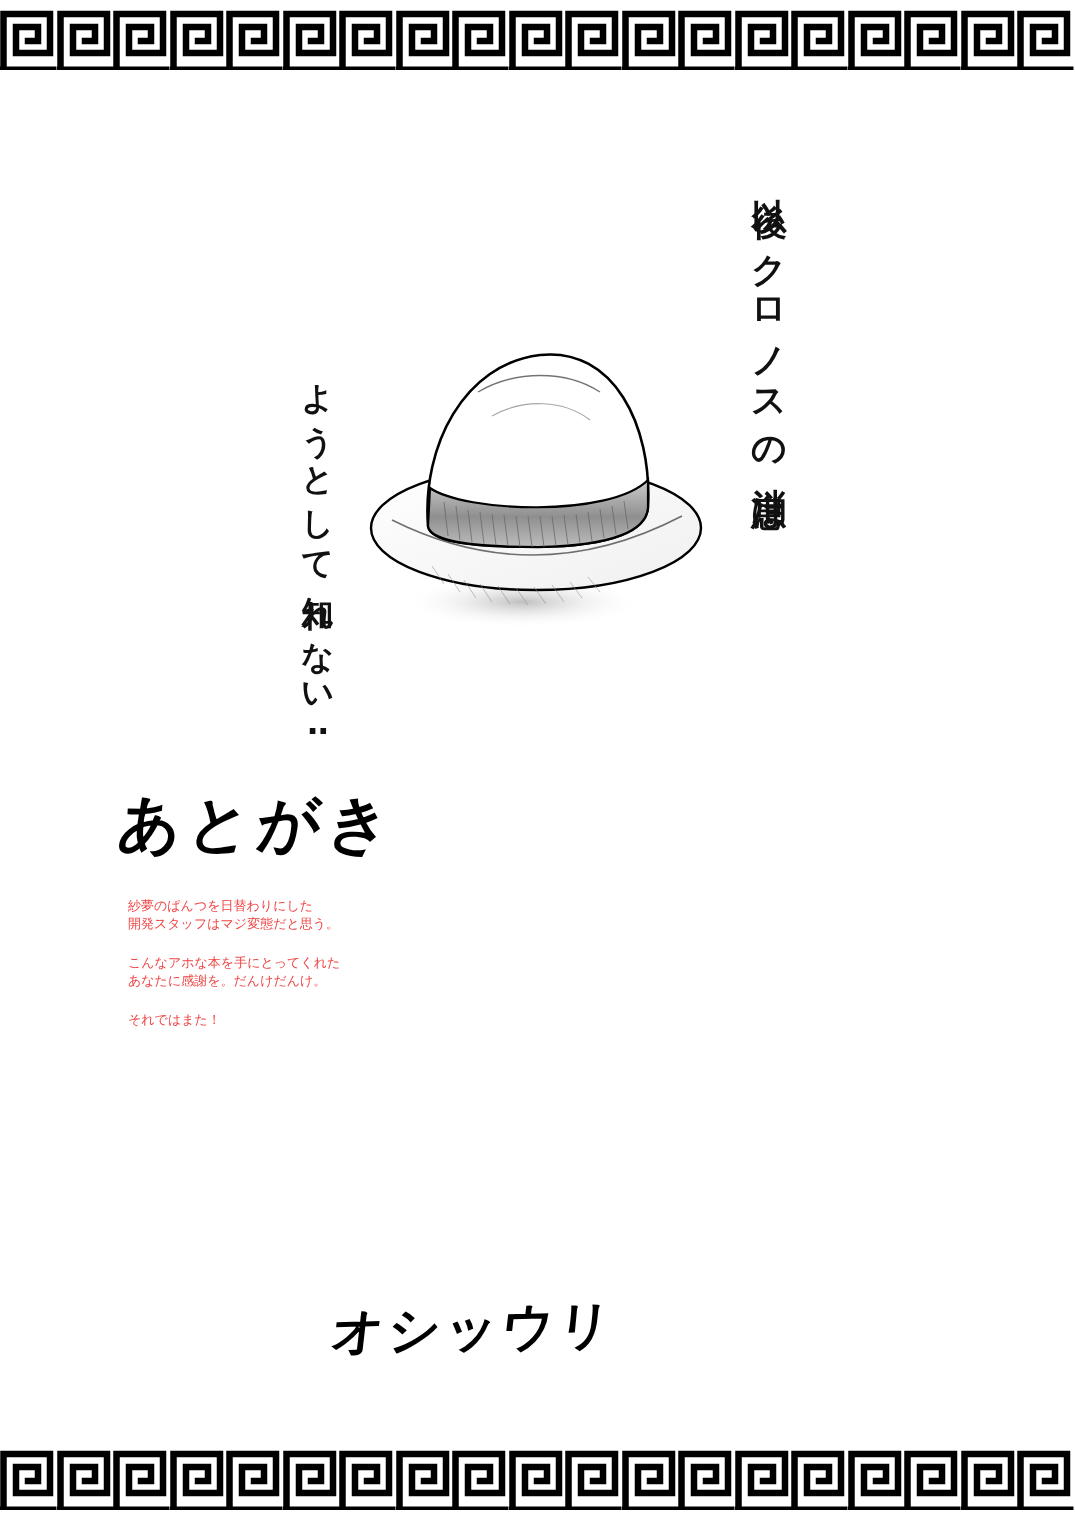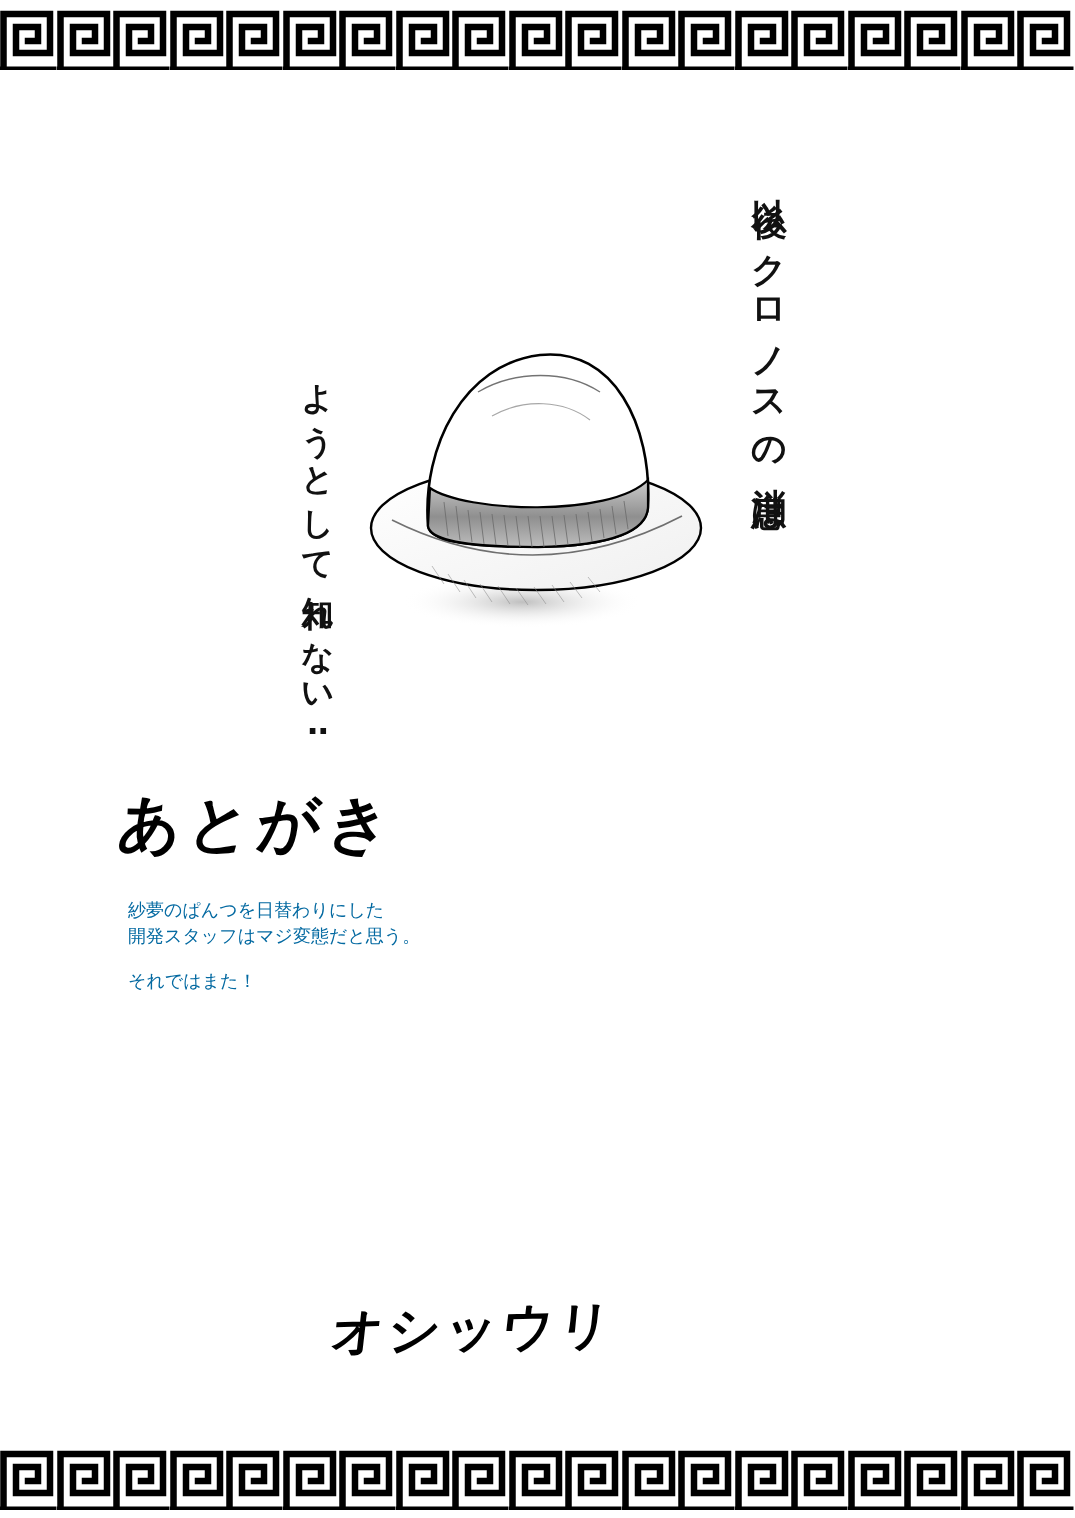--- a/index.html
+++ b/index.html
@@ -82,24 +82,24 @@
     transform: skewX(-4deg);
     color: #000;
   }
 
   
   .afterword-body {
     position: absolute;
     left: 128px;
     top: 898px;
     width: 560px;
-    font-family: Liberation Serif, serif;
-    font-size: 18px;
+    font-family: Liberation Mono, monospace;
+    font-size: 13px;
     line-height: 1.42;
-    color: #0369a1;
+    color: #ef4444;
   }
   .afterword-body p {
     margin: 0 0 20px 0;
     white-space: pre-line;
   }
   .afterword-body p:last-child { margin-bottom: 12px; }
 
   
   .signature {
     position: absolute;
@@ -348,20 +348,22 @@
         <path d="M 236 247 L 248 262"></path>
     </g>
   </svg>
 </div>
 
 <div class="brush-heading">あとがき</div>
 
 <div class="afterword-body">
   <p>紗夢のぱんつを日替わりにした
 開発スタッフはマジ変態だと思う。</p>
+  <p>こんなアホな本を手にとってくれた
+あなたに感謝を。だんけだんけ。</p>
   <p>それではまた！</p>
 </div>
 
 <div class="signature">オシッウリ</div>
 
 <div class="meander-strip bottom">
   <div class="meander-row" id="meander-bottom">
       <div class="meander-unit">
         <svg width="56.5" height="62" viewBox="0 0 56.5 62" xmlns="http://www.w3.org/2000/svg">
           <g fill="none" stroke="#000" stroke-width="6.5" stroke-linecap="square">

